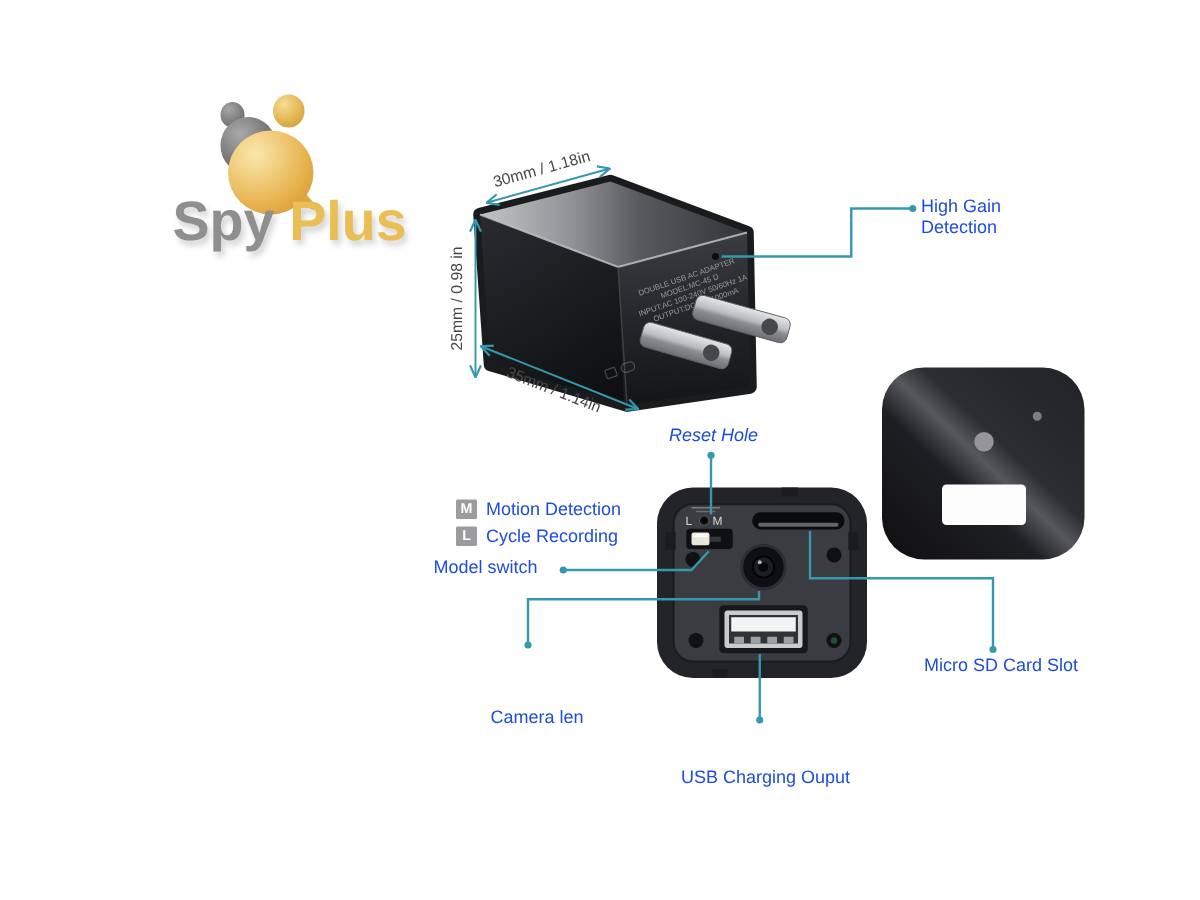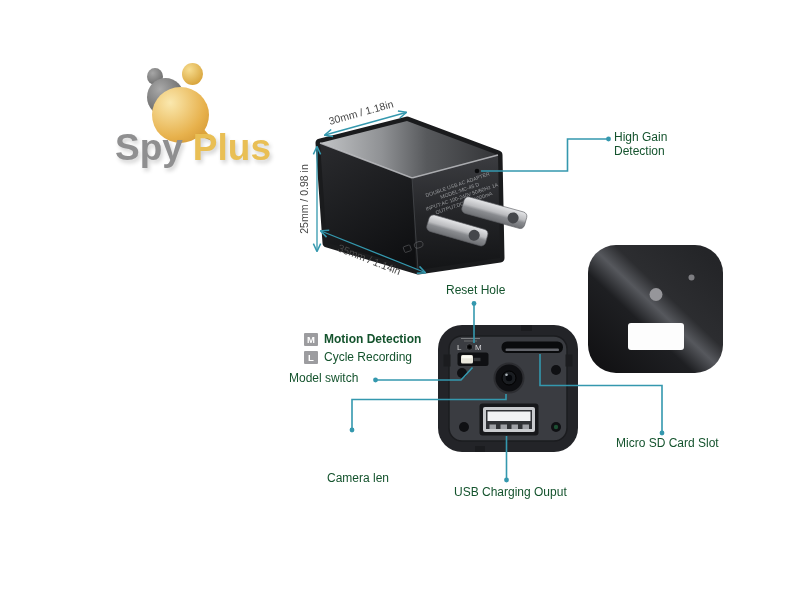--- a/index.html
+++ b/index.html
@@ -1,21 +1,21 @@
 <!DOCTYPE html>
 <html><head>
 <meta charset="utf-8">
 <style>
   html,body{margin:0;padding:0;background:#ffffff;}
   .canvas{position:relative;width:800px;height:600px;background:#ffffff;overflow:hidden;
           font-family:"Liberation Sans",sans-serif;}
   svg{position:absolute;left:0;top:0;}
   svg text{font-family:"Liberation Sans",sans-serif;}
 
-  .lbl{position:absolute;font-size:12px;color:#14532d;white-space:nowrap;line-height:14px;}
+  .lbl{position:absolute;font-size:12px;color:#1d4ed8;white-space:nowrap;line-height:14px;}
 
   
   .logo{position:absolute;left:100px;top:55px;width:220px;height:130px;}
   .logo .dot{position:absolute;border-radius:50%;}
   .dot-gray-sm{left:47px;top:13px;width:16px;height:17px;
     background:radial-gradient(circle at 35% 30%,#a6a6a6,#6d6d6d 75%);}
   .dot-gold-sm{left:82px;top:8px;width:21px;height:22px;
     background:radial-gradient(circle at 35% 30%,#f7dd90,#d9a63e 75%);}
   .dot-gray-lg{left:47px;top:23px;width:37px;height:38px;
     background:radial-gradient(circle at 35% 30%,#a9a9a9,#5f5f5f 80%);}
@@ -193,32 +193,32 @@
     <span class="bee-tail"></span>
     <span class="dot dot-gold-lg"></span>
     <div class="brand-text"><span class="brand-gray">Spy</span><span class="brand-gold">Plus</span></div>
   </div>
 
   <div class="lbl" style="left:614px;top:130px;">
     <div>High Gain</div>
     <div>Detection</div>
   </div>
 
-  <div class="lbl" style="left:446px;top:283px;">Reset Hole</div>
+  <div class="lbl" style="left:446px;top:283px;font-style:italic;">Reset Hole</div>
 
   <div class="legend-row" style="left:304px;top:332px;">
     <span class="key-box">M</span>
-    <span class="lbl" style="position:static;font-weight:bold;">Motion Detection</span>
+    <span class="lbl" style="position:static;">Motion Detection</span>
   </div>
   <div class="legend-row" style="left:304px;top:350px;">
     <span class="key-box">L</span>
     <span class="lbl" style="position:static;">Cycle Recording</span>
   </div>
 
   <div class="lbl" style="left:289px;top:371px;">Model switch</div>
 
   <div class="lbl" style="left:327px;top:431px;margin-top:40px;">Camera len</div>
 
   <div class="lbl" style="left:616px;top:436px;">Micro SD Card Slot</div>
 
-  <div class="lbl" style="left:454px;top:485px;">USB Charging Ouput</div>
+  <div class="lbl" style="left:454px;top:511px;">USB Charging Ouput</div>
 
 </div>
 
 </body></html>

